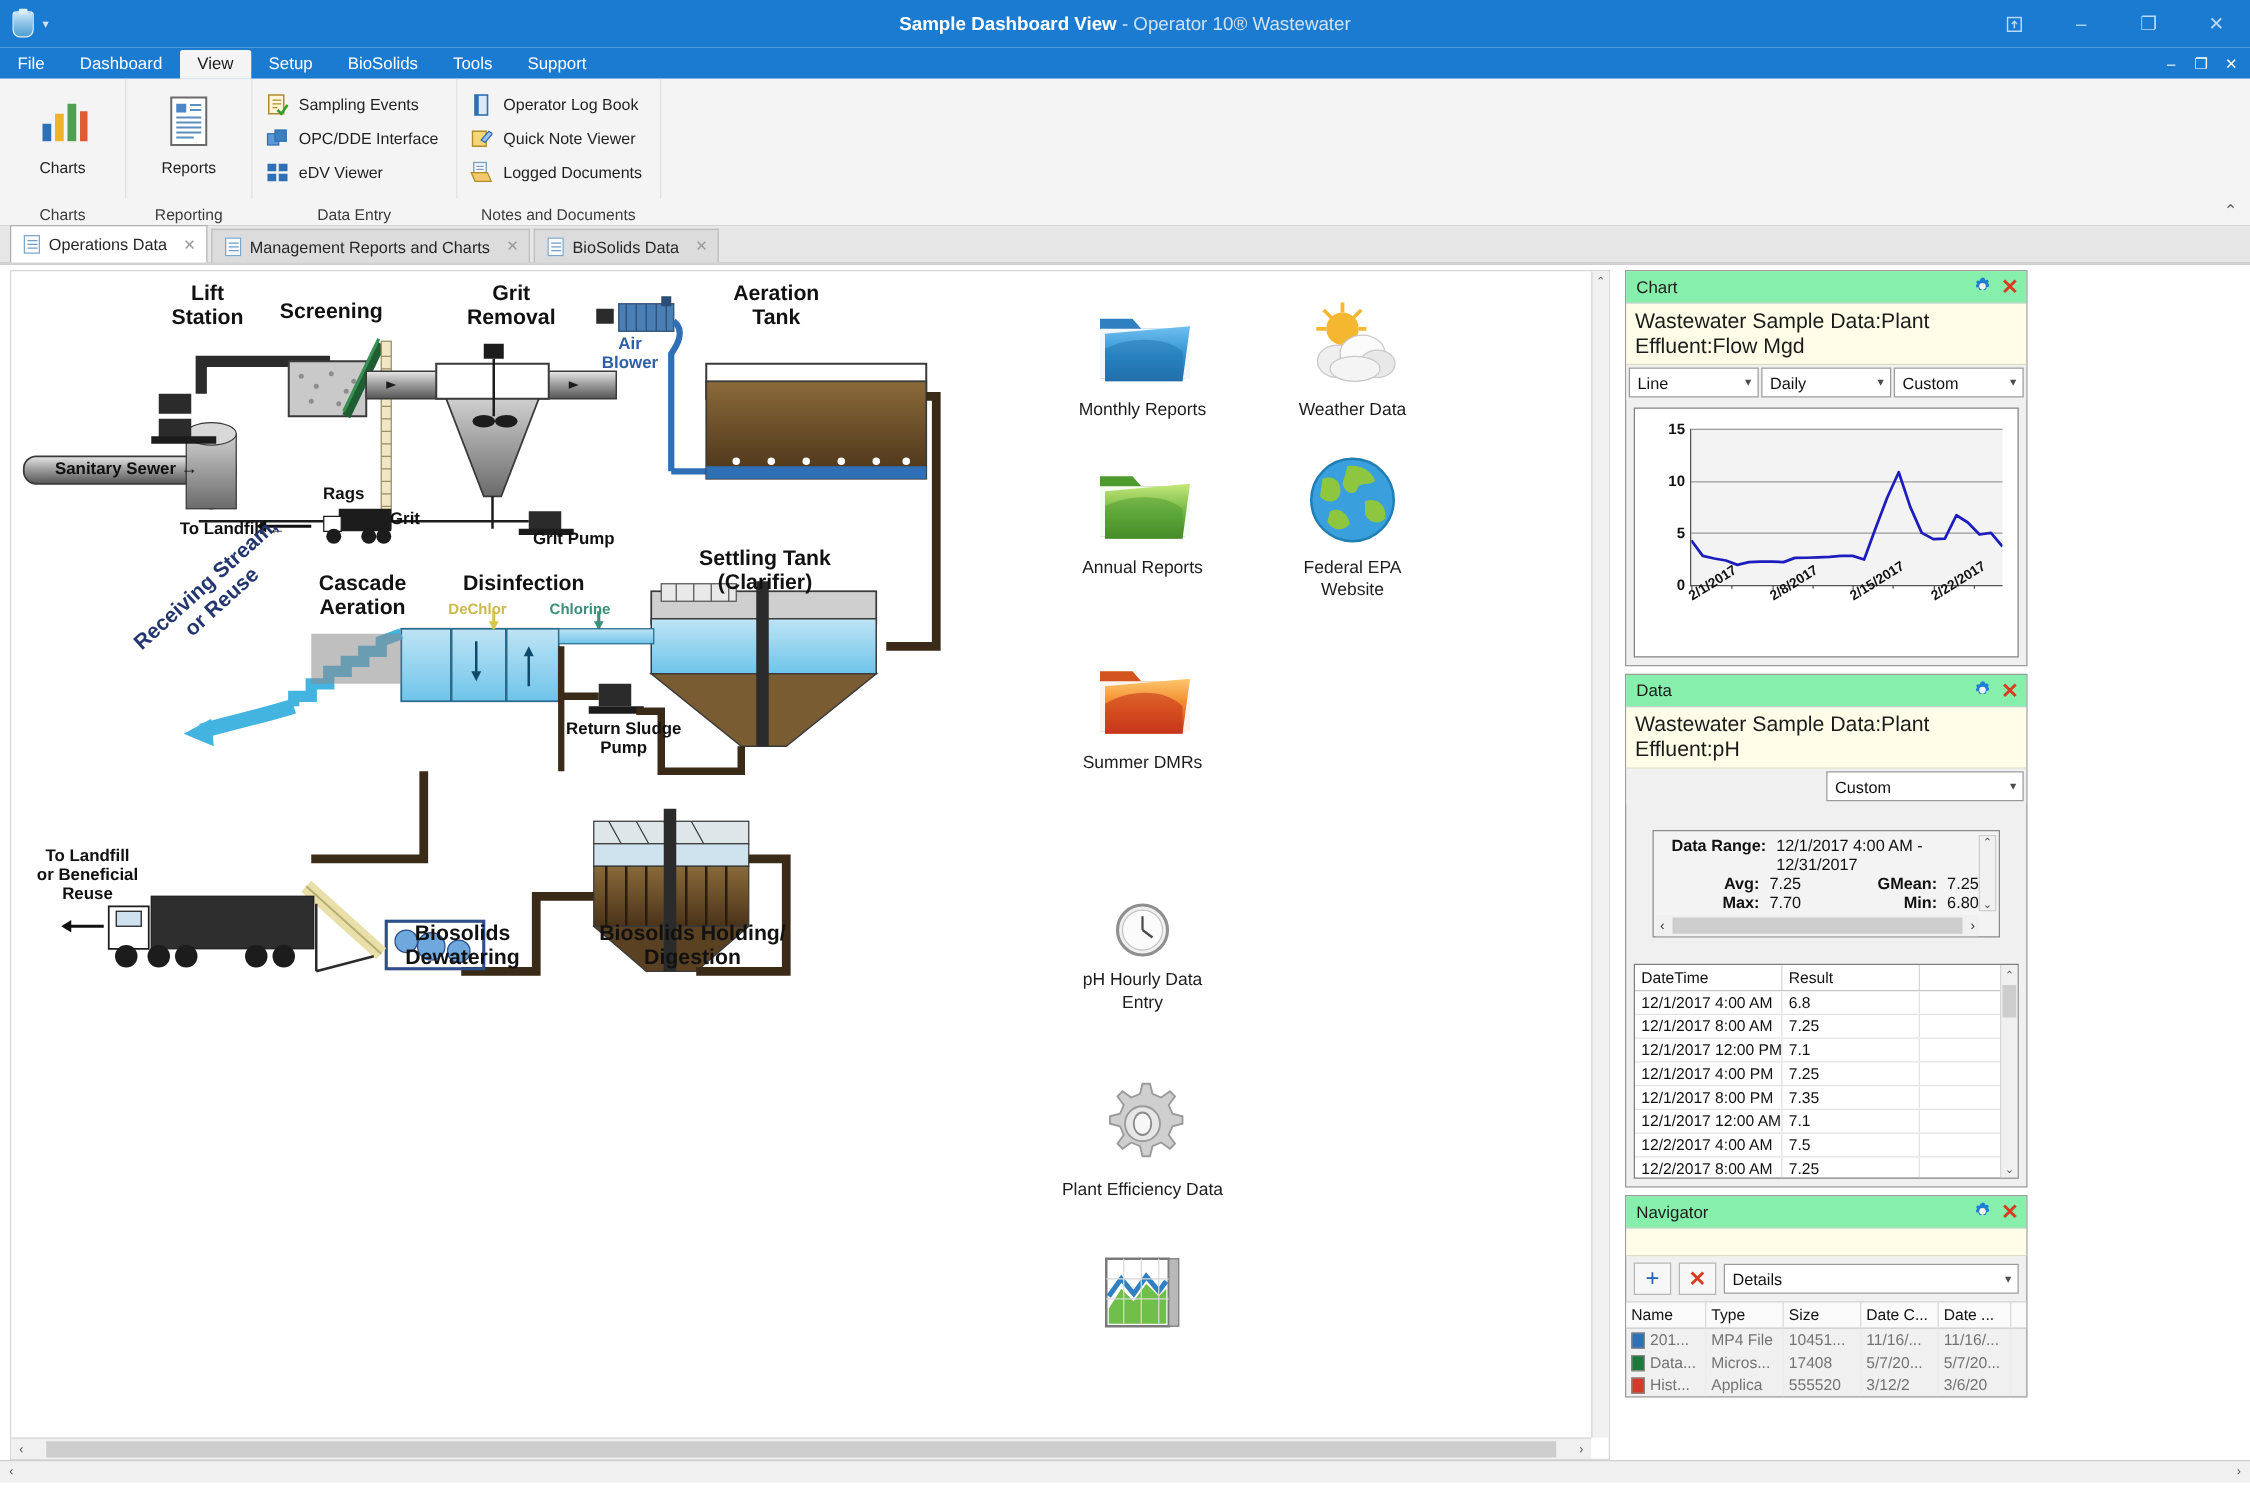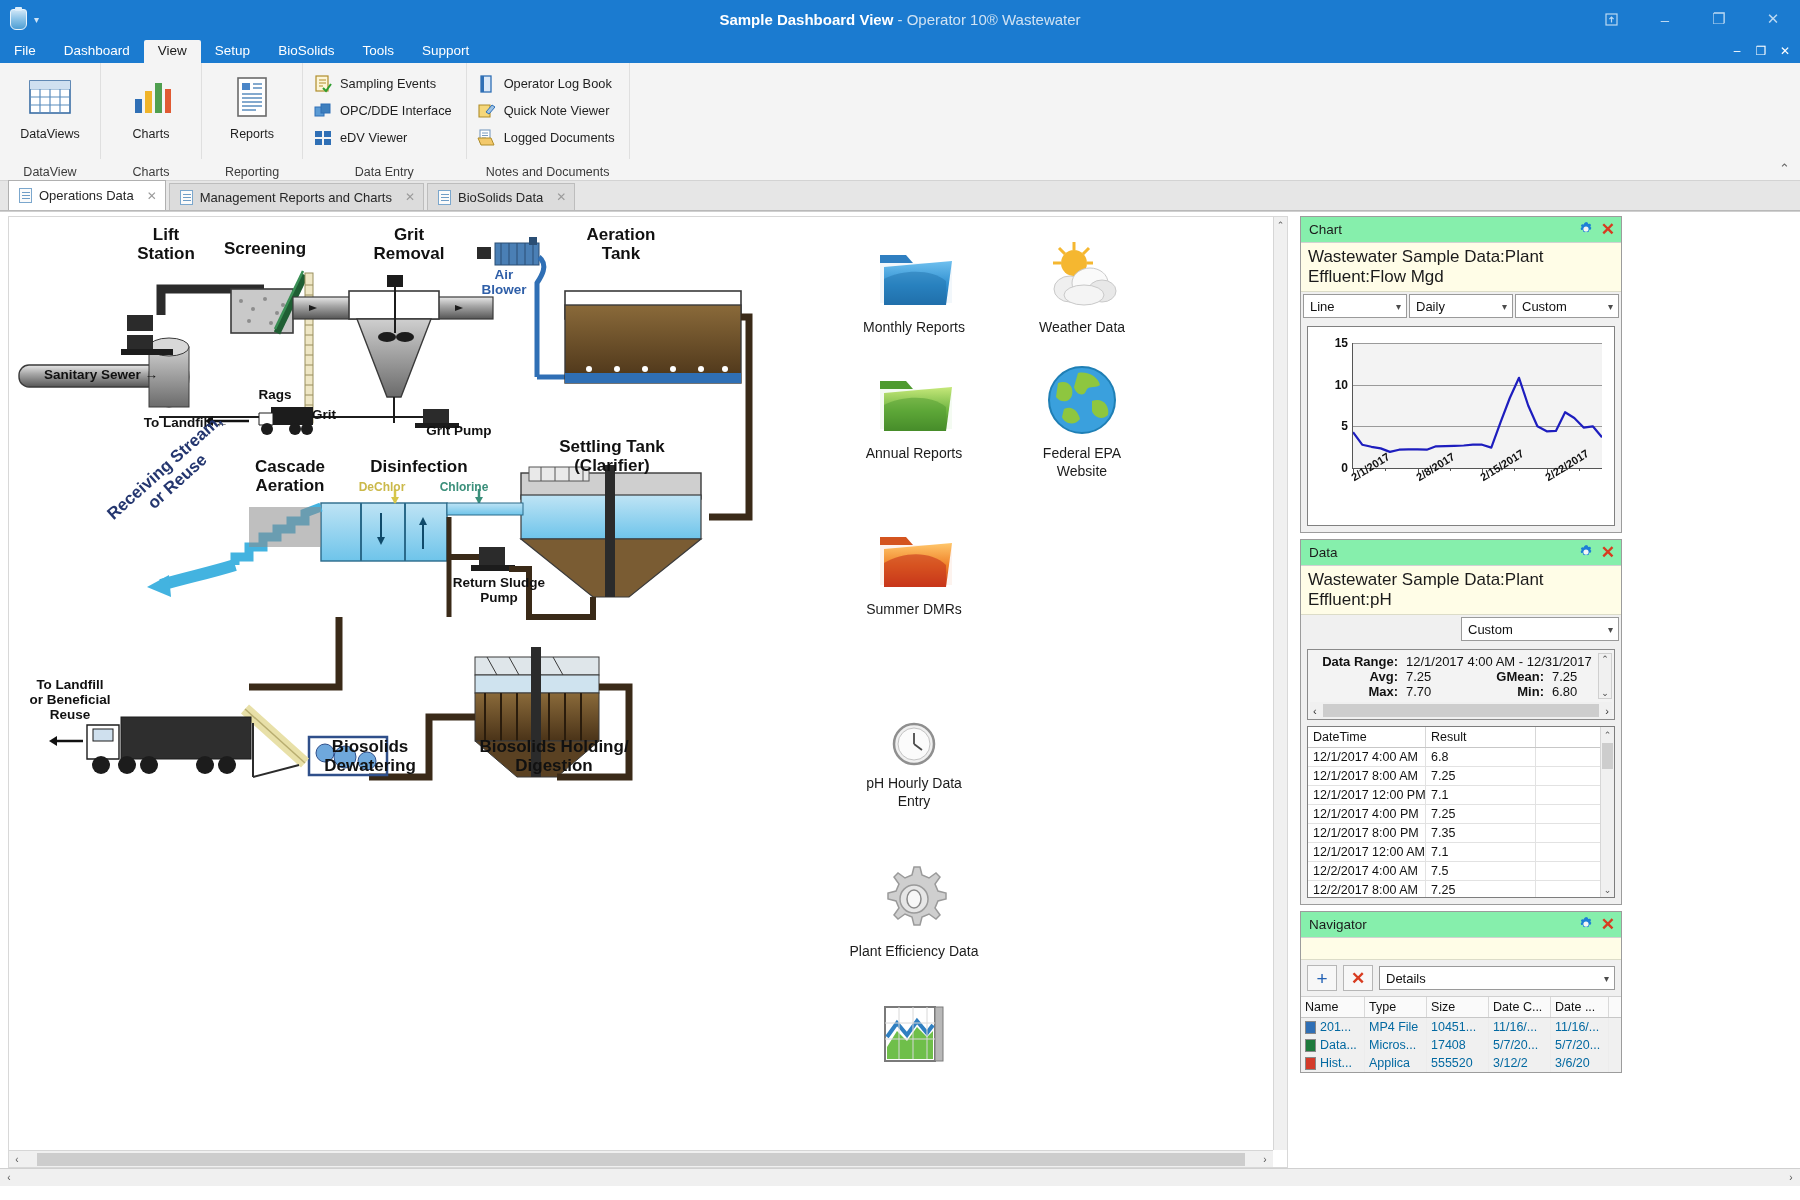--- a/index.html
+++ b/index.html
@@ -144,39 +144,39 @@
           transform-origin:left top; transform:rotate(-32deg); white-space:nowrap; margin-top:5px;}
   .tickmark{ position:absolute; top:100%; width:1px; height:5px; background:#555; }
 
   .dgrid{ margin:0 6px 6px 6px; background:#ffffff; border:1px solid #7d7d7d; }
   .dgrid-head{ display:flex; font-size:12.5px; color:#111; border-bottom:1px solid #c7c7c7; }
   .dgrid-head div{ padding:3px 5px; border-right:1px solid #d7d7d7;}
   .dgrid-row{ display:flex; font-size:12.5px; color:#111; border-bottom:1px solid #e2e2e2;}
   .dgrid-row div{ padding:2px 5px; border-right:1px solid #e2e2e2; overflow:hidden; white-space:nowrap;}
   .col-dt{ width:118px; } .col-res{ width:110px; } .col-pad{ flex:1; }
 
-  .statbox{ margin:6px; background:#f3f3f3; border:1px solid #8a8a8a; padding:4px 2px 0 2px; position:relative; }
+  .statbox{ margin:21px; background:#f3f3f3; border:1px solid #8a8a8a; padding:4px 16px 0 2px; position:relative; }
   .statline{ display:flex; font-size:13px; color:#111; }
   .statline .k{ width:96px; text-align:right; font-weight:bold; padding-right:8px; }
   .statline .v{ flex:1; }
   .vsb{ position:absolute; right:2px; top:3px; width:14px; bottom:20px; background:#f0f0f0; border:1px solid #cfcfcf;
         display:flex; flex-direction:column; justify-content:space-between; align-items:center; font-size:9px; color:#444;}
   .hsb{ display:flex; align-items:center; height:17px; background:#f0f0f0; margin-top:3px;}
   .hsb .thumb{ flex:1; height:13px; background:#cdcdcd; margin:0 3px;}
   .hsb .ar{ font-size:11px; color:#333; padding:0 3px;}
 
   .navtools{ display:flex; align-items:center; gap:6px; padding:5px 6px; }
   .navbtn{ width:30px;height:26px;border:1px solid #b6b6b6;background:#f7f7f7;display:flex;align-items:center;justify-content:center;font-size:19px;line-height:1;}
   .navbtn.plus{ color:#2462b5; }
   .navbtn.xx{ color:#d83b20; font-weight:bold; font-size:17px;}
   .navsel{ margin-left:auto; width:120px; }
 
   .ngrid-head{ display:flex; font-size:12.5px; color:#111; background:#fafafa; border-top:1px solid #d0d0d0; border-bottom:1px solid #c7c7c7;}
   .ngrid-head div{ padding:3px 4px; border-right:1px solid #d9d9d9;}
-  .ngrid-row{ display:flex; font-size:12.5px; color:#0369a1; align-items:center; }
+  .ngrid-row{ display:flex; font-size:12.5px; color:#737373; align-items:center; }
   .ngrid-row div{ padding:2px 4px; border-right:1px solid #ececec; white-space:nowrap; overflow:hidden;}
   .nc1{width:64px;display:flex;align-items:center;gap:4px;} .nc2{width:62px;} .nc3{width:62px;} .nc4{width:62px;} .nc5{width:58px;}
 
   
   .sb-v{ position:absolute; right:0; top:0; width:14px; bottom:17px; background:#f0f0f0; border-left:1px solid #d6d6d6;}
   .sb-v .ar{ height:15px; display:flex; align-items:center; justify-content:center; font-size:9px; color:#555;}
   .sb-h{ position:absolute; left:0; bottom:0; height:17px; right:14px; background:#f0f0f0; border-top:1px solid #d6d6d6; display:flex; align-items:center;}
   .sb-h .ar{ width:16px; text-align:center; font-size:10px; color:#555;}
   .sb-h .track{ flex:1; height:17px; }
   .sb-h .thumbh{ height:13px; background:#cdcdcd; width:98%; margin:2px auto;}
@@ -216,33 +216,20 @@
   <div class="menu-right">
     <div class="mb">–</div>
     <div class="mb">❐</div>
     <div class="mb">✕</div>
   </div>
 </div>
 
 <div class="ribbon">
   <div class="ribbon-inner">
 
-    <div class="rgroup">
-      <div class="big-btn">
-        <span class="big-icon">
-          <svg width="44" height="40" viewBox="0 0 44 40">
-            <rect x="2" y="4" width="40" height="32" fill="#ffffff" stroke="#3b6ea5" stroke-width="1.6"></rect>
-            <path d="M2 12h40M2 20h40M2 28h40M12 4v32M22 4v32M32 4v32" stroke="#5b8dbe" stroke-width="1.2"></path>
-            <rect x="2" y="4" width="40" height="8" fill="#cfe0f0"></rect>
-          </svg>
-        </span>
-        <span class="lbl">DataViews</span>
-      </div>
-      <div class="glabel">DataView</div>
-    </div>
 
     <div class="rgroup">
       <div class="big-btn">
         <span class="big-icon">
           <svg width="44" height="40" viewBox="0 0 44 40">
             <rect x="6" y="22" width="7" height="14" fill="#2f6fb5"></rect>
             <rect x="16" y="14" width="7" height="22" fill="#f0b429"></rect>
             <rect x="26" y="6" width="7" height="30" fill="#4f9f4f"></rect>
             <rect x="36" y="12" width="6" height="24" fill="#e05a32"></rect>
           </svg>

